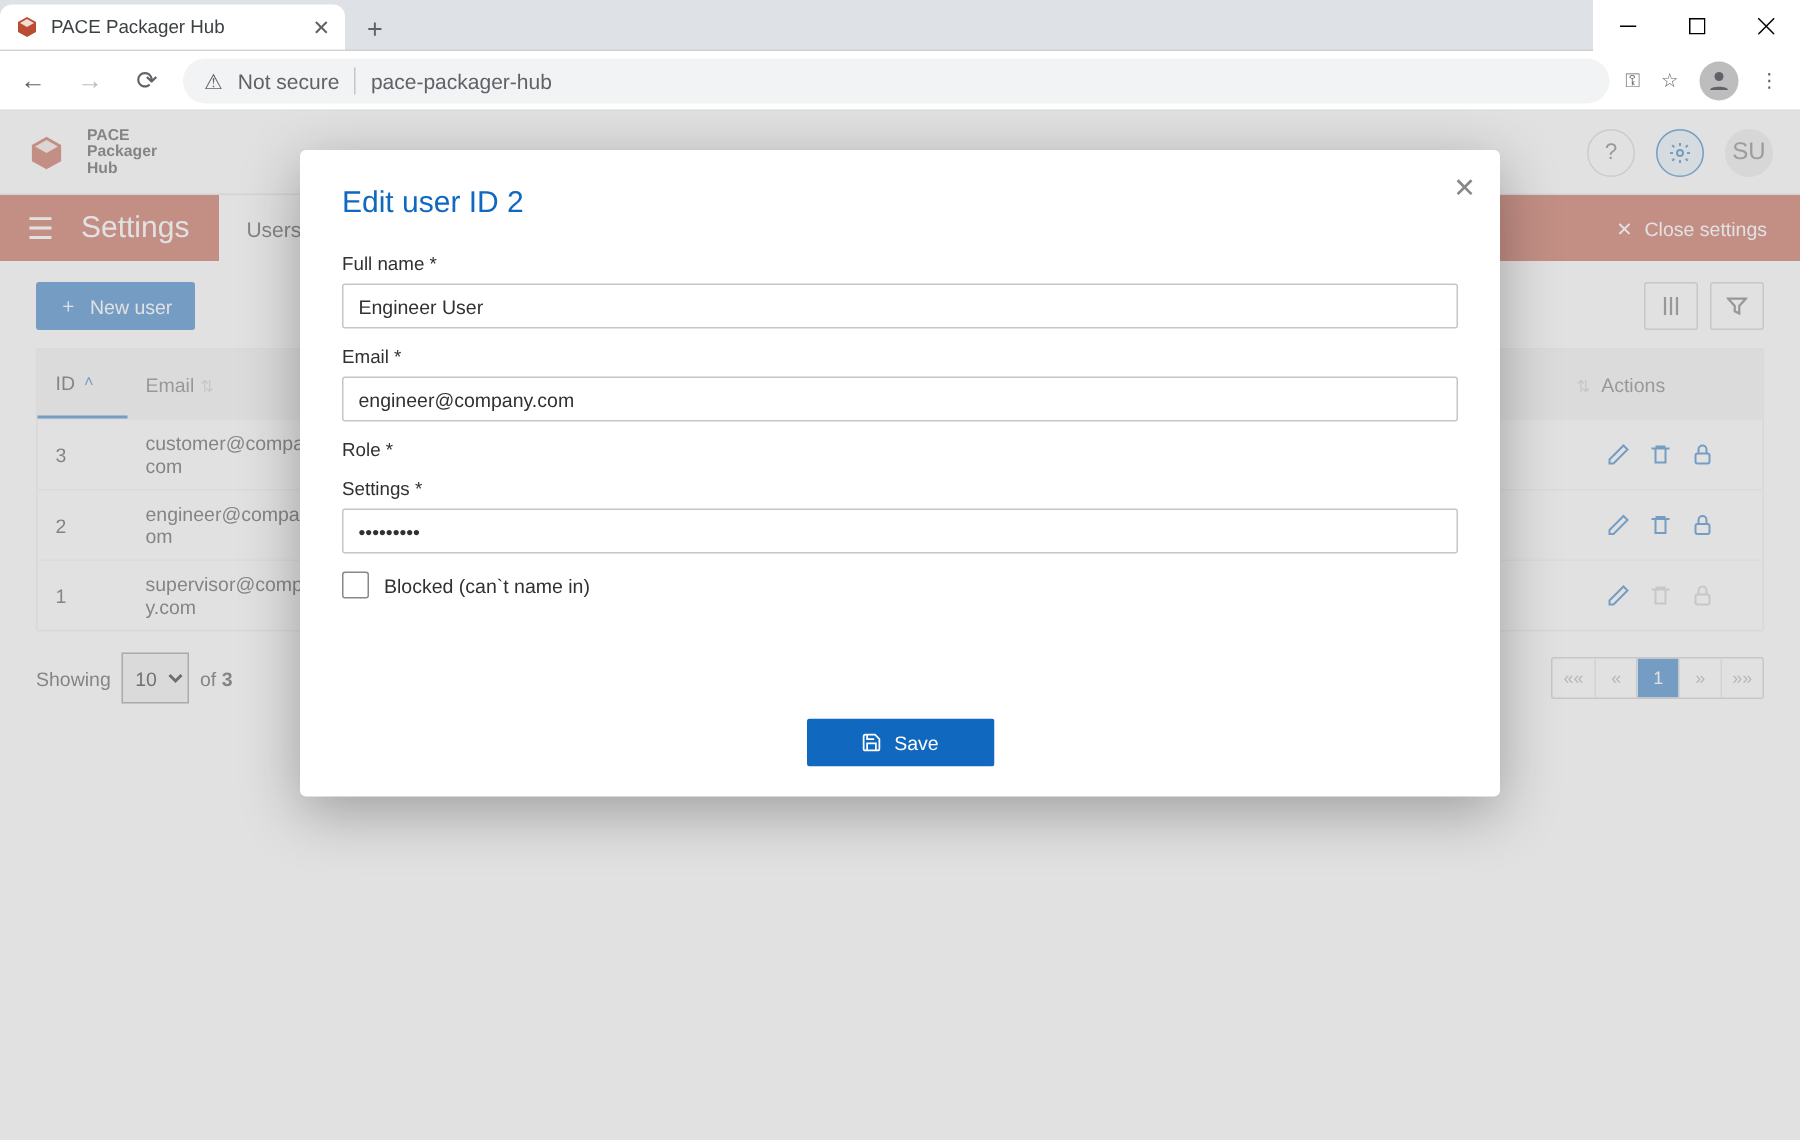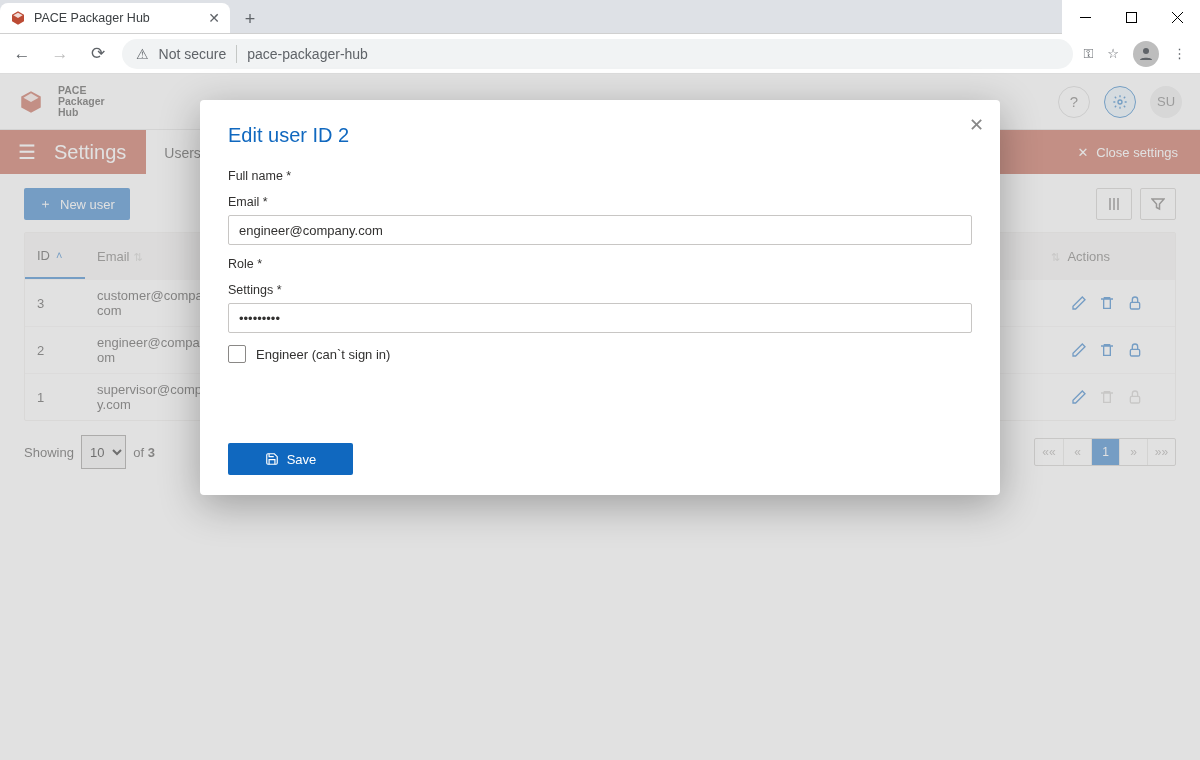--- a/index.html
+++ b/index.html
@@ -24,21 +24,21 @@
 
   
   .page { position: relative; height: calc(760px - 34px - 40px); background: #fff; }
 
   .app-header { height: 56px; display: flex; align-items: center; padding: 0 18px; gap: 14px; border-bottom: 1px solid #e1e1e1; }
   .app-logo { width: 26px; height: 26px; }
   .app-logo-text { font-size: 10.5px; font-weight: 700; line-height: 11px; color: #323130; }
   .app-header .spacer { flex: 1; }
   .hdr-icn { width: 32px; height: 32px; border: 1px solid #d0d0d0; border-radius: 50%; display:flex;align-items:center;justify-content:center; color:#605e5c; cursor:pointer; font-size:15px; }
   .hdr-icn.active { color:#0f6cbd; border-color:#0f6cbd; background:#e5f1fb; }
-  .su { width: 32px; height: 32px; border-radius: 50%; background:#e8e8e8; display:flex;align-items:center;justify-content:center; font-size:13px; color:#666; }
+  .su { width: 32px; height: 32px; border-radius: 50%; background:#e8e8e8; display:flex;align-items:center;justify-content:center; font-size:16px; color:#666; }
 
   .settings-bar { height: 44px; background: #bc4b34; display: flex; align-items: center; color:#fff; }
   .hamburger { width: 54px; display:flex;align-items:center;justify-content:center; font-size:20px; cursor:pointer; }
   .settings-title { font-size: 20px; font-weight: 400; padding-right: 20px; }
   .tab-active { background: #fff; color:#323130; height:100%; display:flex;align-items:center; padding: 0 18px; font-size:14px; border-top: 2px solid transparent; }
   .settings-bar .spacer { flex: 1; }
   .close-settings { display:flex;align-items:center; gap:8px; padding:0 22px; cursor:pointer; font-size:13px; }
 
   .content { padding: 14px 24px; }
   .toolbar { display:flex; align-items:center; }
@@ -72,21 +72,21 @@
   .overlay { position:absolute; inset:0; background:rgba(200,200,200,0.55); }
   .modal { position:absolute; left:200px; top:26px; width:800px; background:#fff; border-radius:4px; box-shadow:0 10px 40px rgba(0,0,0,0.3); padding: 24px 28px 20px 28px; }
   .modal-close { position:absolute; top:14px; right:16px; font-size:18px; color:#888; cursor:pointer; }
   .modal-title { font-size:20px; color:#1068bf; font-weight:400; margin-bottom: 22px; }
   .fld { margin-bottom: 12px; }
   .fld label { display:block; font-size:12.5px; color:#323130; margin-bottom:6px; }
   .fld input[type=text], .fld input[type=password], .fld select { width:100%; height:30px; border:1px solid #c8c6c4; border-radius:2px; padding:0 10px; font-size:13px; font-family:inherit; color:#323130; background:#fff; }
   .fld select { appearance:auto; }
   .chk { display:flex; align-items:center; gap:10px; font-size:13px; color:#323130; margin-top:4px; }
   .chk-box { width:18px;height:18px;border:1px solid #8a8886;border-radius:2px; }
-  .modal-actions { display:flex; justify-content:space-between; gap:12px; margin-top: 80px; }
+  .modal-actions { display:flex; justify-content:center; gap:12px; margin-top: 80px; }
   .btn.save { background:#1068bf; color:#fff; width:125px; justify-content:center; }
   .btn.cancel { background:#fff; color:#323130; border:1px solid #c8c6c4; width:125px; justify-content:center; }
 
   svg { display:block; }
 </style>
 </head>
 <body>
 
 <div class="titlebar">
   <div class="tabs-area">
@@ -302,35 +302,36 @@
     </div>
   </div>
 
   <div class="overlay"></div>
   <div class="modal">
     <div class="modal-close">✕</div>
     <div class="modal-title">Edit user ID 2</div>
 
     <div class="fld">
       <label>Full name *</label>
+      <input type="text" value="Engineer User" style="">
     </div>
     <div class="fld">
       <label>Email *</label>
       <input type="text" value="engineer@company.com" style="">
     </div>
     <div class="fld">
       <label>Role *</label>
     </div>
     <div class="fld">
       <label>Settings *</label>
       <input type="text" value="•••••••••" style="">
     </div>
     <div class="chk">
       <div class="chk-box"></div>
-      <span>Engineer (can`t sign in)</span>
+      <span>Blocked (can`t name in)</span>
     </div>
 
     <div class="modal-actions">
       <div class="btn save">
         <svg width="14" height="14" viewBox="0 0 24 24" fill="none" stroke="#fff" stroke-width="2">
             <path d="M19 21H5a2 2 0 01-2-2V5a2 2 0 012-2h11l5 5v11a2 2 0 01-2 2z"></path>
             <polyline points="17 21 17 13 7 13 7 21"></polyline>
             <polyline points="7 3 7 8 15 8"></polyline>
           </svg>
         <span>Save</span>

